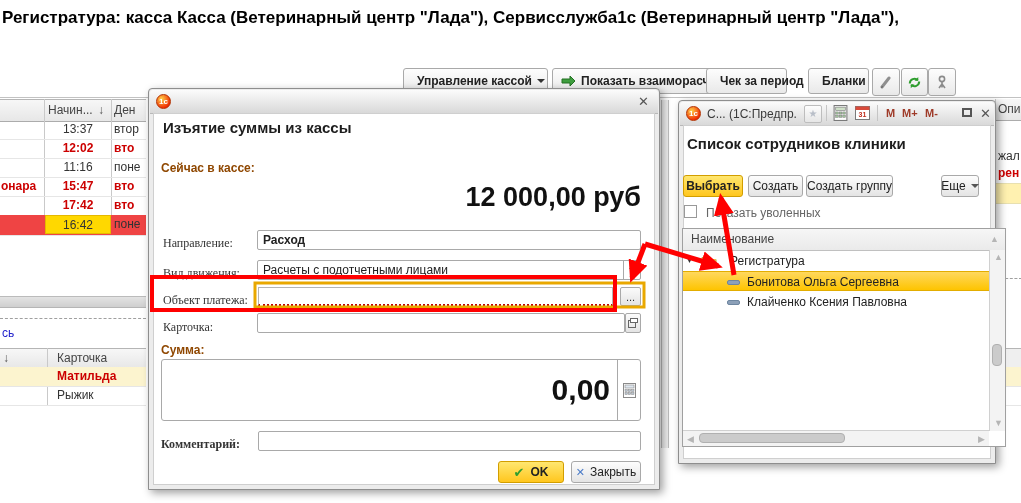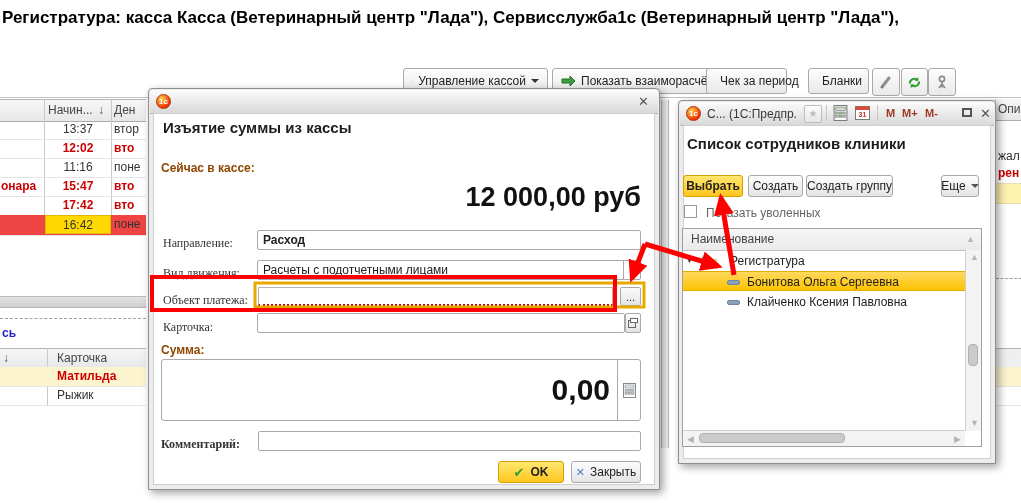--- a/index.html
+++ b/index.html
@@ -5,38 +5,38 @@
   html,body{margin:0;padding:0;background:#fff;}
   #app{position:relative;width:1021px;height:503px;overflow:hidden;
        font-family:"Liberation Sans","DejaVu Sans",sans-serif;background:#fff;}
   .abs{position:absolute;}
   .nosel{user-select:none;}
 
   
   .page-title{left:2px;top:8px;width:1019px;font-size:17px;color:#000;white-space:nowrap;overflow:hidden;font-weight:bold;}
   .tb-btn{top:68px;height:26px;display:flex;align-items:center;gap:5px;padding:0 8px;box-sizing:border-box;
           background:linear-gradient(#fdfdfd,#e9e9e9);border:1px solid #a9a9a9;border-radius:3px;
-          font-size:12px;color:#222;white-space:nowrap;}
+          font-size:12px;color:#222;white-space:nowrap;font-weight:bold;}
   .tb-ico{top:68px;height:26px;display:flex;align-items:center;justify-content:center;
           background:linear-gradient(#fdfdfd,#e9e9e9);border:1px solid #a9a9a9;border-radius:3px;}
   .tb-sep-line{left:0;top:97px;width:1021px;height:1px;background:#c2c2c2;}
   .caret{width:0;height:0;border-left:4px solid transparent;border-right:4px solid transparent;border-top:4px solid #333;}
 
   
   .th-row{background:linear-gradient(#f7f7f7,#e7e7e7);border-top:1px solid #b5b5b5;border-bottom:1px solid #acacac;
           font-size:12px;color:#444;}
   .grid-v{background:#c9c9c9;width:1px;}
   .trow{font-size:12px;color:#333;border-bottom:1px solid #e6e6e6;}
   .red{color:#cc0000;font-weight:bold;}
   .cell-time{left:45px;width:66px;text-align:center;}
   .cell-day{left:114px;width:40px;text-align:left;}
 
   .gray-bar{background:linear-gradient(#e3e3e3,#cfcfcf);border-top:1px solid #bbb;border-bottom:1px solid #b5b5b5;}
   .dashed{border-top:1px dashed #9f9f9f;}
-  .bluelink{color:#2222cc;font-size:12px;font-weight:bold;}
+  .bluelink{color:#2222cc;font-size:12px;font-weight:normal;}
 
   
   .dlg{background:#ececec;border:1px solid #8e8e8e;border-radius:4px 4px 0 0;
        box-shadow:3px 3px 9px rgba(0,0,0,.38);}
   .dlg-title{left:1px;top:1px;right:1px;height:23px;border-radius:3px 3px 0 0;
              background:linear-gradient(#fbfbfb,#d9d9d9);border-bottom:1px solid #b8b8b8;
              font-size:12px;color:#3a3a3a;}
   .dlg-body{left:4px;top:24px;right:4px;bottom:4px;background:#fff;border:1px solid #cfcfcf;}
   .logo1c{width:15px;height:15px;border-radius:50%;background:radial-gradient(circle at 35% 30%,#ffd24a,#f02800 75%);
           border:1px solid #b33000;box-sizing:border-box;color:#fff;font-size:8px;font-weight:bold;
@@ -313,21 +313,21 @@
       <span>Создать группу</span>
     </div>
     <div class="abs btn-gray" style="left:262px;top:74px;width:38px;height:22px;">
       <span>Еще</span>
       <span class="caret" style="border-top-color:#555;"></span>
     </div>
 
     <div class="abs chk" style="left:5px;top:104px;"></div>
     <div class="abs" style="left:27px;top:105px;font-size:12px;color:#666;">Показать уволенных</div>
 
-    <div class="abs listbox" style="left:3px;top:127px;width:300px;height:219px;">
+    <div class="abs listbox" style="left:3px;top:127px;width:324px;height:219px;">
       <div class="abs list-head" style="left:0;top:0;right:0;height:21px;">
         <span class="abs" style="left:8px;top:3px;">Наименование</span>
         <span class="abs scroll-arrow" style="right:6px;top:6px;">▲</span>
       </div>
 
       <div class="abs" style="left:0;top:22px;right:16px;height:20px;">
         <span class="abs" style="left:4px;top:3px;font-size:10px;color:#333;">▾</span>
         <span class="abs" style="left:18px;top:3px;"><svg width="16" height="13" viewBox="0 0 16 13">
               <path d="M1,2.5 h5 l2,2 h7 v8 h-14 z" fill="#ffd770" stroke="#c8a030"></path>
               <path d="M1,4.5 h14" stroke="#e8c050" stroke-width="1"></path>

